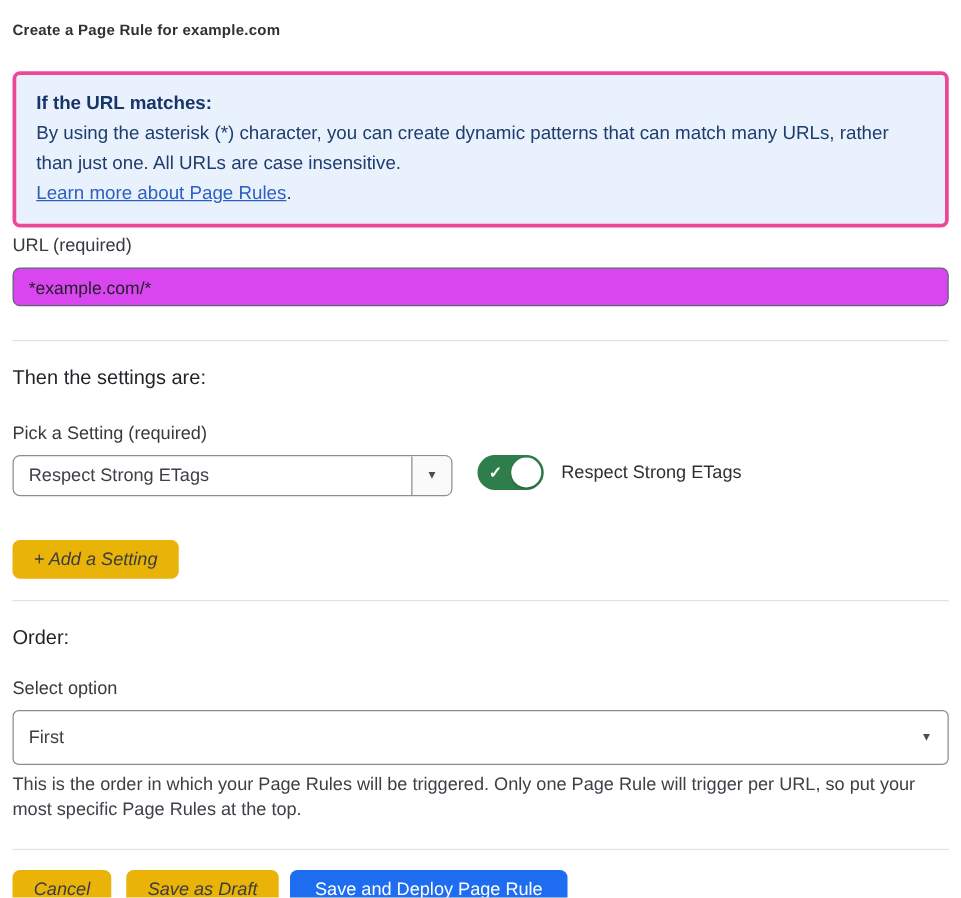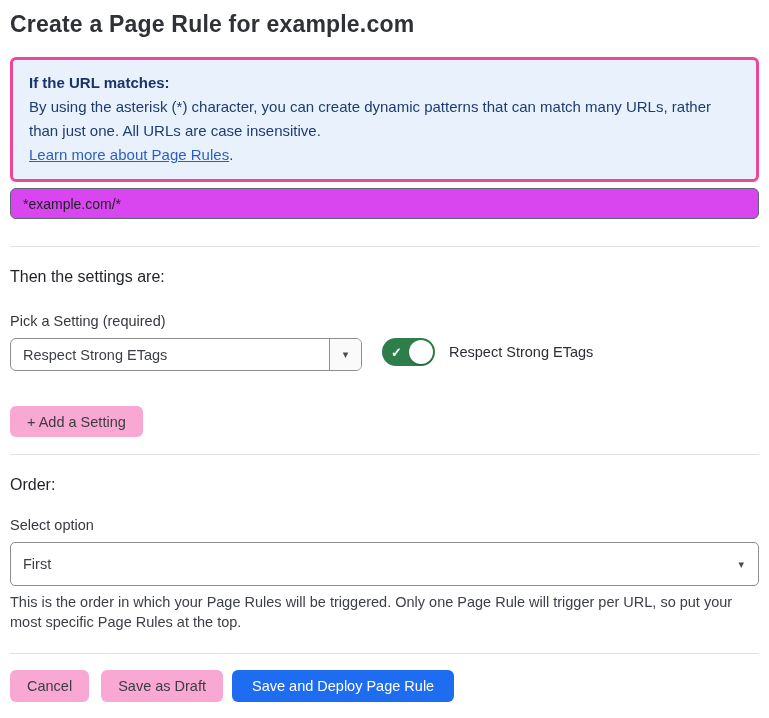--- a/index.html
+++ b/index.html
@@ -6,21 +6,21 @@
   html, body { background: #ffffff; }
   body {
     width: 769px; height: 718px;
     font-family: "Liberation Sans", sans-serif;
     color: #33363b;
     overflow: hidden;
   }
   .container { padding: 9px 10px 0 10px; }
 
   h1.page-title {
-    font-size: 23px; font-weight: 700; color: #2e3136;
+    font-size: 12px; font-weight: 700; color: #2e3136;
     letter-spacing: .2px; margin: 2px 0 19px 0; line-height: 27px;
   }
 
   .info-box {
     background: #e9f2fc;
     border: 3px solid #ec4899;
     border-radius: 6px;
     padding: 11px 16px 12px 16px;
     font-size: 15px; line-height: 24px;
     color: #1e3c70;
@@ -96,22 +96,22 @@
     box-shadow: 0 1px 2px rgba(0,0,0,.25);
   }
   .toggle-label { font-size: 14.5px; color: #2c2f33; margin-left: 14px; }
 
   button {
     font-family: "Liberation Sans", sans-serif;
     border: none; border-radius: 6px;
     font-size: 14.5px; cursor: pointer;
   }
   .btn-gray {
-    background: #f9a8d4; color: #3a3d41;
-    height: 31px; padding: 0 17px;
+    background: #eab308; color: #3a3d41;
+    height: 31px; padding: 0 17px; font-style: italic;
   }
   .add-setting-btn { margin-bottom: 17px; height: 31px; }
 
   .order-select {
     width: 100%; height: 44px;
     background: #ffffff;
     border: 1px solid #8d8d8d;
     border-radius: 5px;
     display: flex; align-items: center;
     padding: 0 14px 0 12px;
@@ -139,20 +139,21 @@
 <div class="container">
 
   <h1 class="page-title">Create a Page Rule for example.com</h1>
 
   <div class="info-box">
     <div class="info-heading">If the URL matches:</div>
     <div class="info-body">By using the asterisk (*) character, you can create dynamic patterns that can match many URLs, rather than just one. All URLs are case insensitive.</div>
     <div><a class="info-link">Learn more about Page Rules</a><span class="info-link-suffix">.</span></div>
   </div>
 
+  <div class="field-label">URL (required)</div>
   <input type="text" class="url-input" value="*example.com/*" style="">
 
   <hr class="divider">
 
   <div class="section-heading">Then the settings are:</div>
 
   <div class="field-label">Pick a Setting (required)</div>
 
   <div class="setting-row">
     <div class="dropdown">

